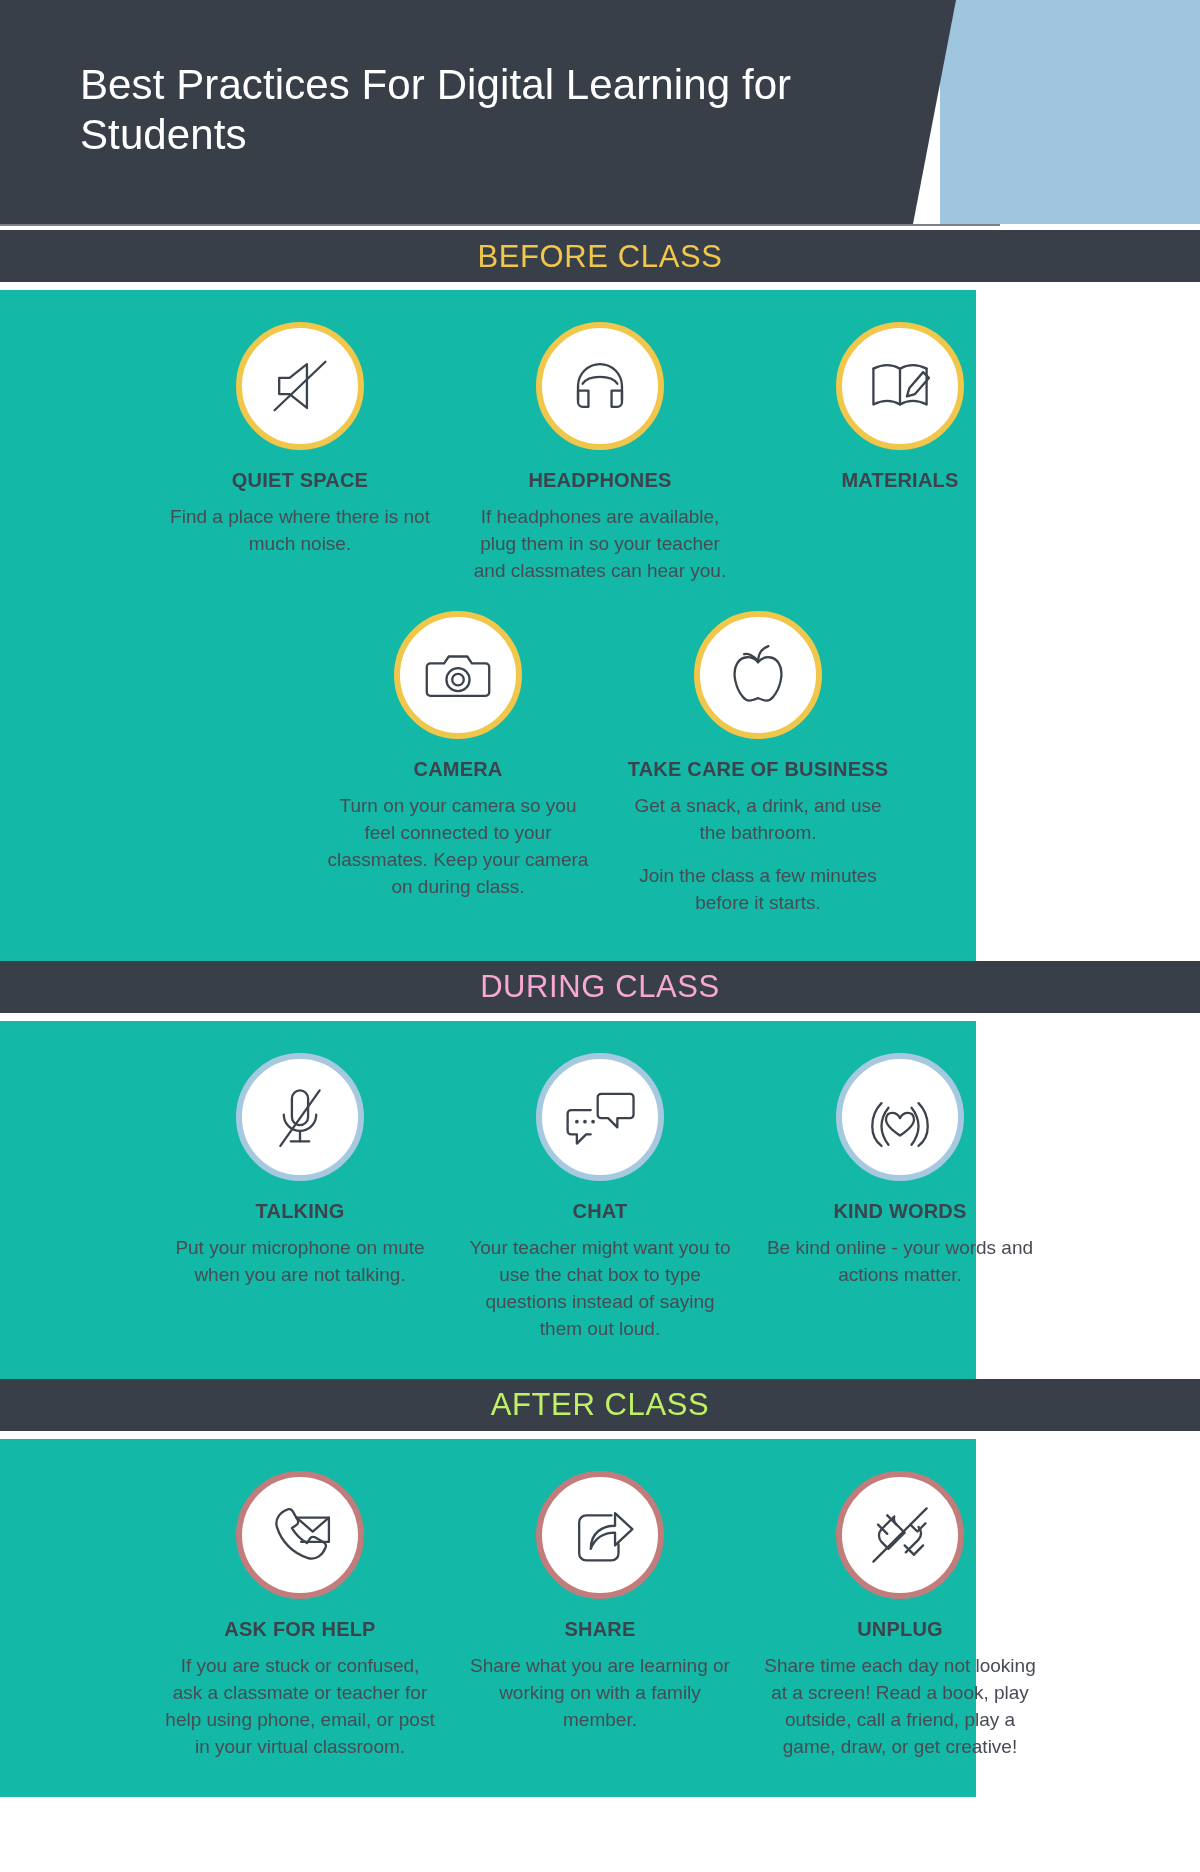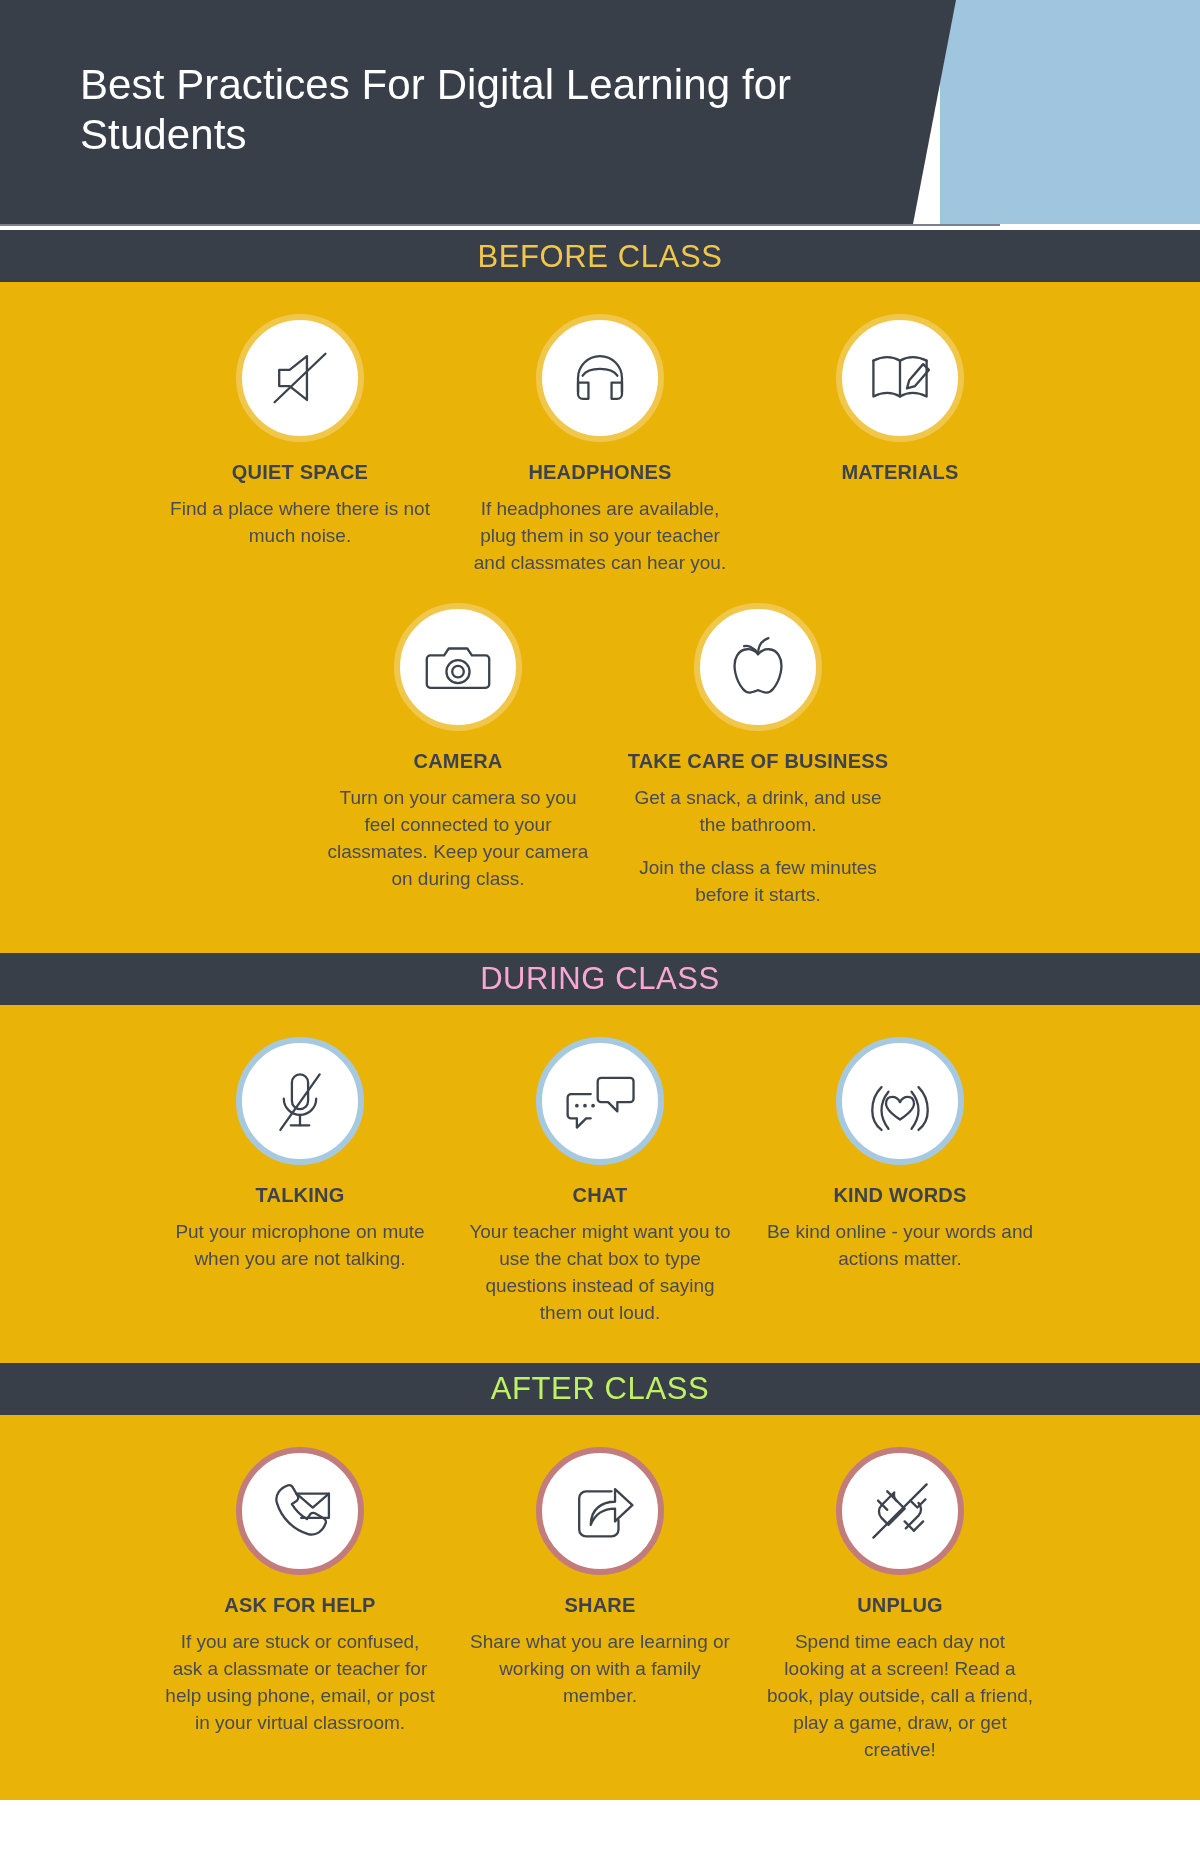--- a/index.html
+++ b/index.html
@@ -89,23 +89,24 @@
     letter-spacing: 0.6px;
     line-height: 1;
   }
 
   .band-before .band-title { color: #F0C64B; }
   .band-during .band-title { color: #f9a8d4; }
   .band-after  .band-title { color: #bef264; }
 
   
   .section-body {
-    width: 1200px;
-    background: #eab308;
+    width: 976px;
+    background: #14b8a6;
     padding: 32px 0 10px 0;
+    margin-top: 8px;
   }
 
   .row {
     display: flex;
     justify-content: center;
     width: 1200px;
   }
 
   .card {
     width: 300px;
@@ -361,21 +362,21 @@
             <line x1="13" y1="23" x2="21" y2="31"></line>
             <path d="M41 23 L47 29 L54 22"></path>
             <path d="M37 47 L48 36 A8 8 0 0 0 48 25"></path>
             <line x1="44" y1="49" x2="52" y2="41"></line>
             <line x1="36" y1="41" x2="44" y2="49"></line>
             <line x1="9" y1="55" x2="55" y2="9"></line>
           </svg>
         </div>
         <div class="card-label">UNPLUG</div>
         <div class="card-desc">
-          <p>Spend time each day not looking at a screen! Read a book, play outside, call a friend, play a game, draw, or get creative!</p>
+          <p>Share time each day not looking at a screen! Read a book, play outside, call a friend, play a game, draw, or get creative!</p>
         </div>
       </div>
 
     </div>
     <div class="spacer-bottom"></div>
   </div>
 
 </div>
 
 </body></html>

